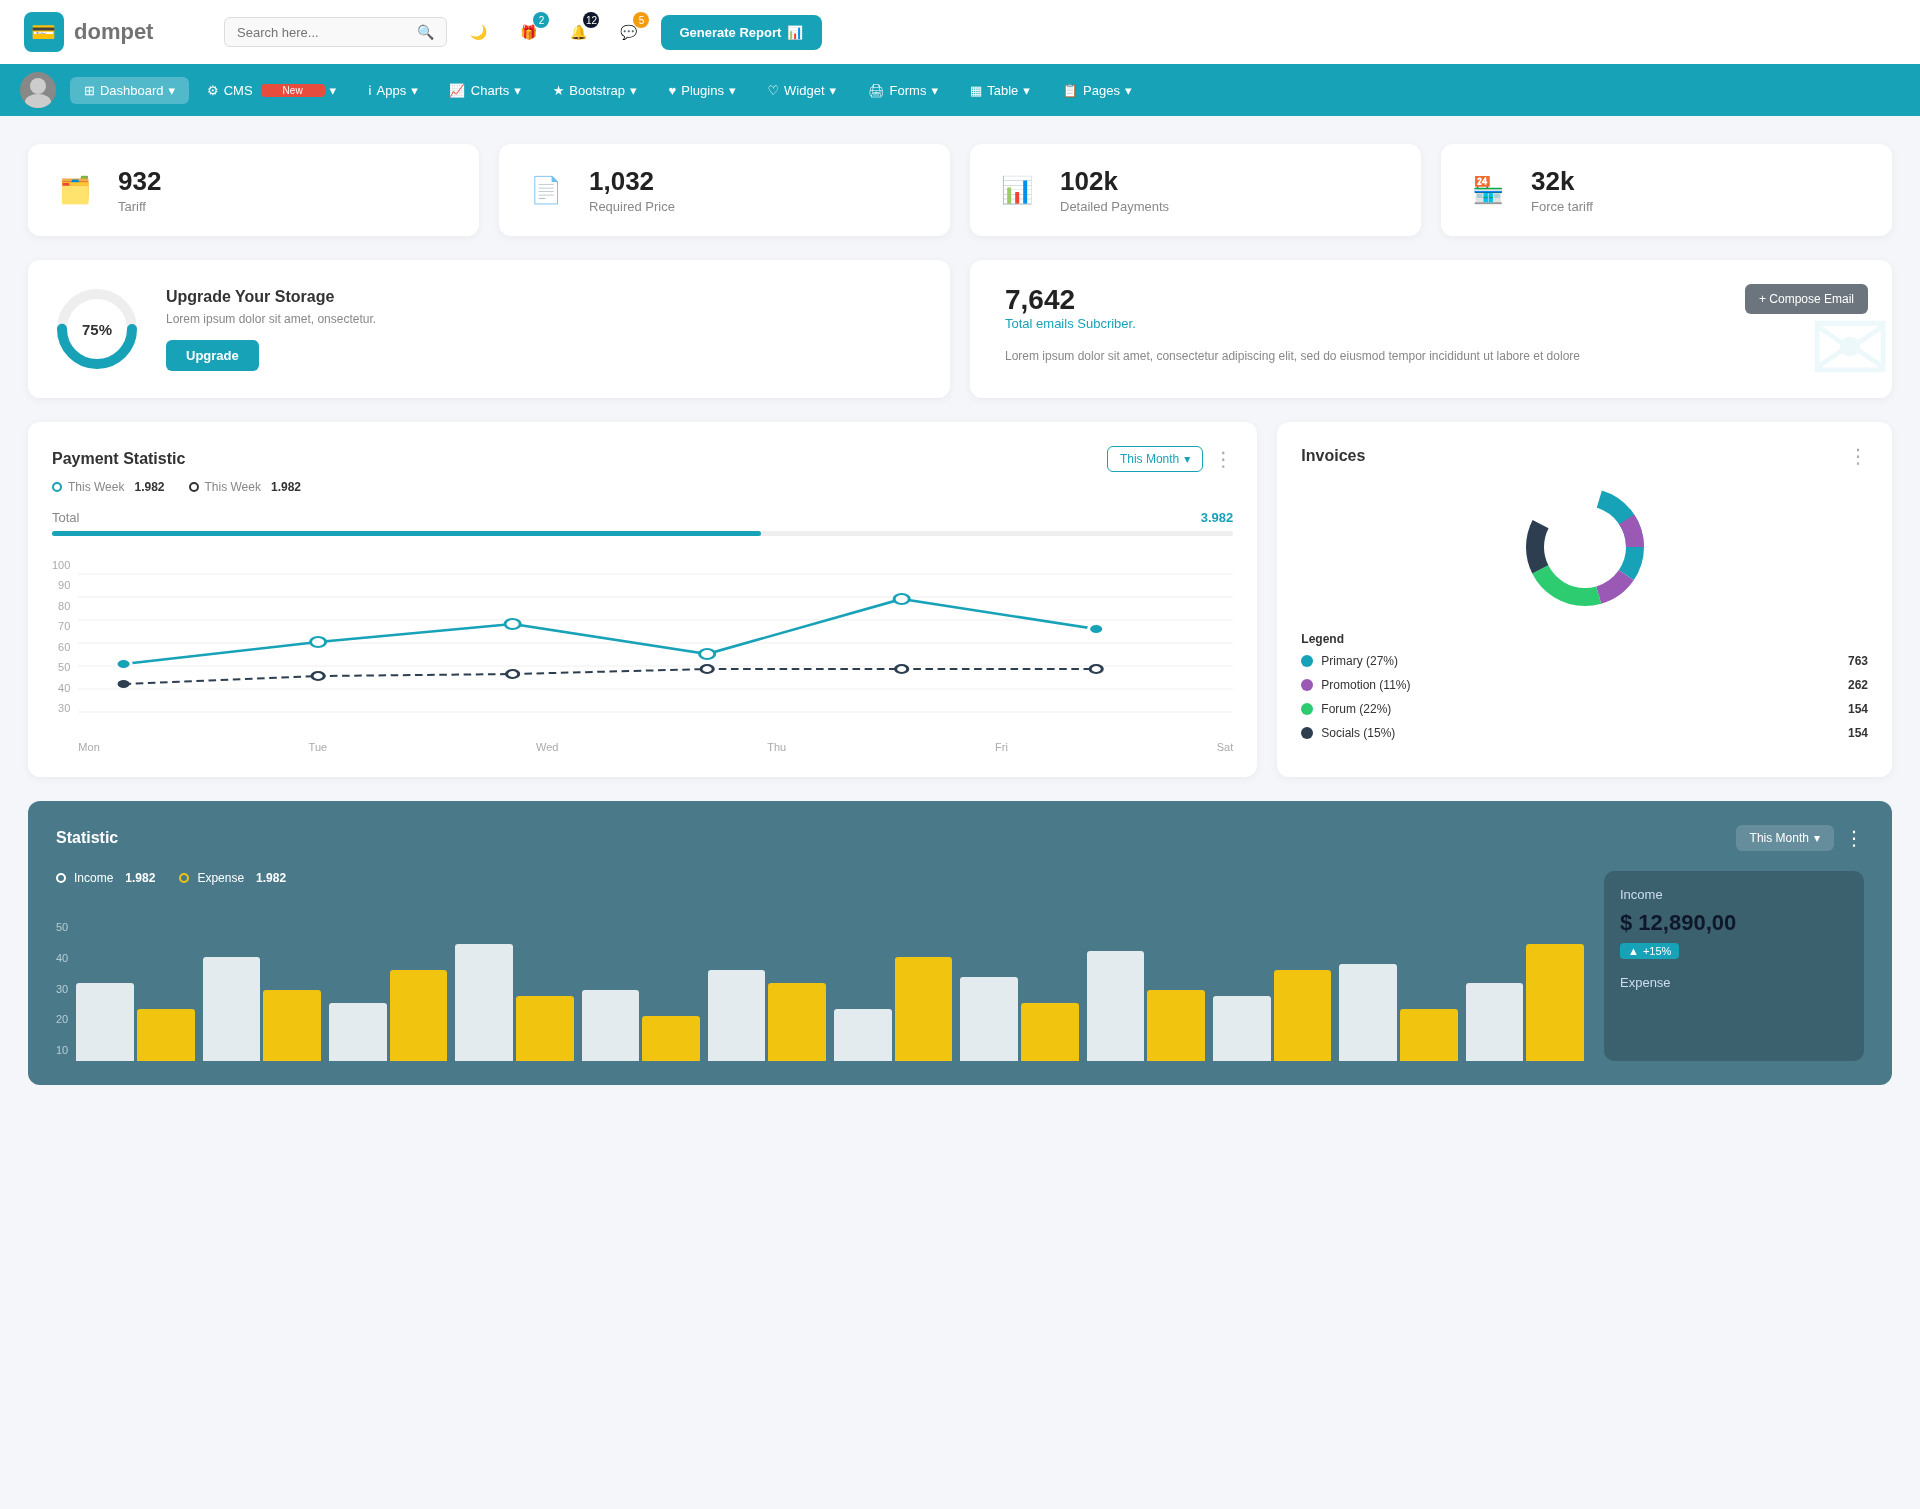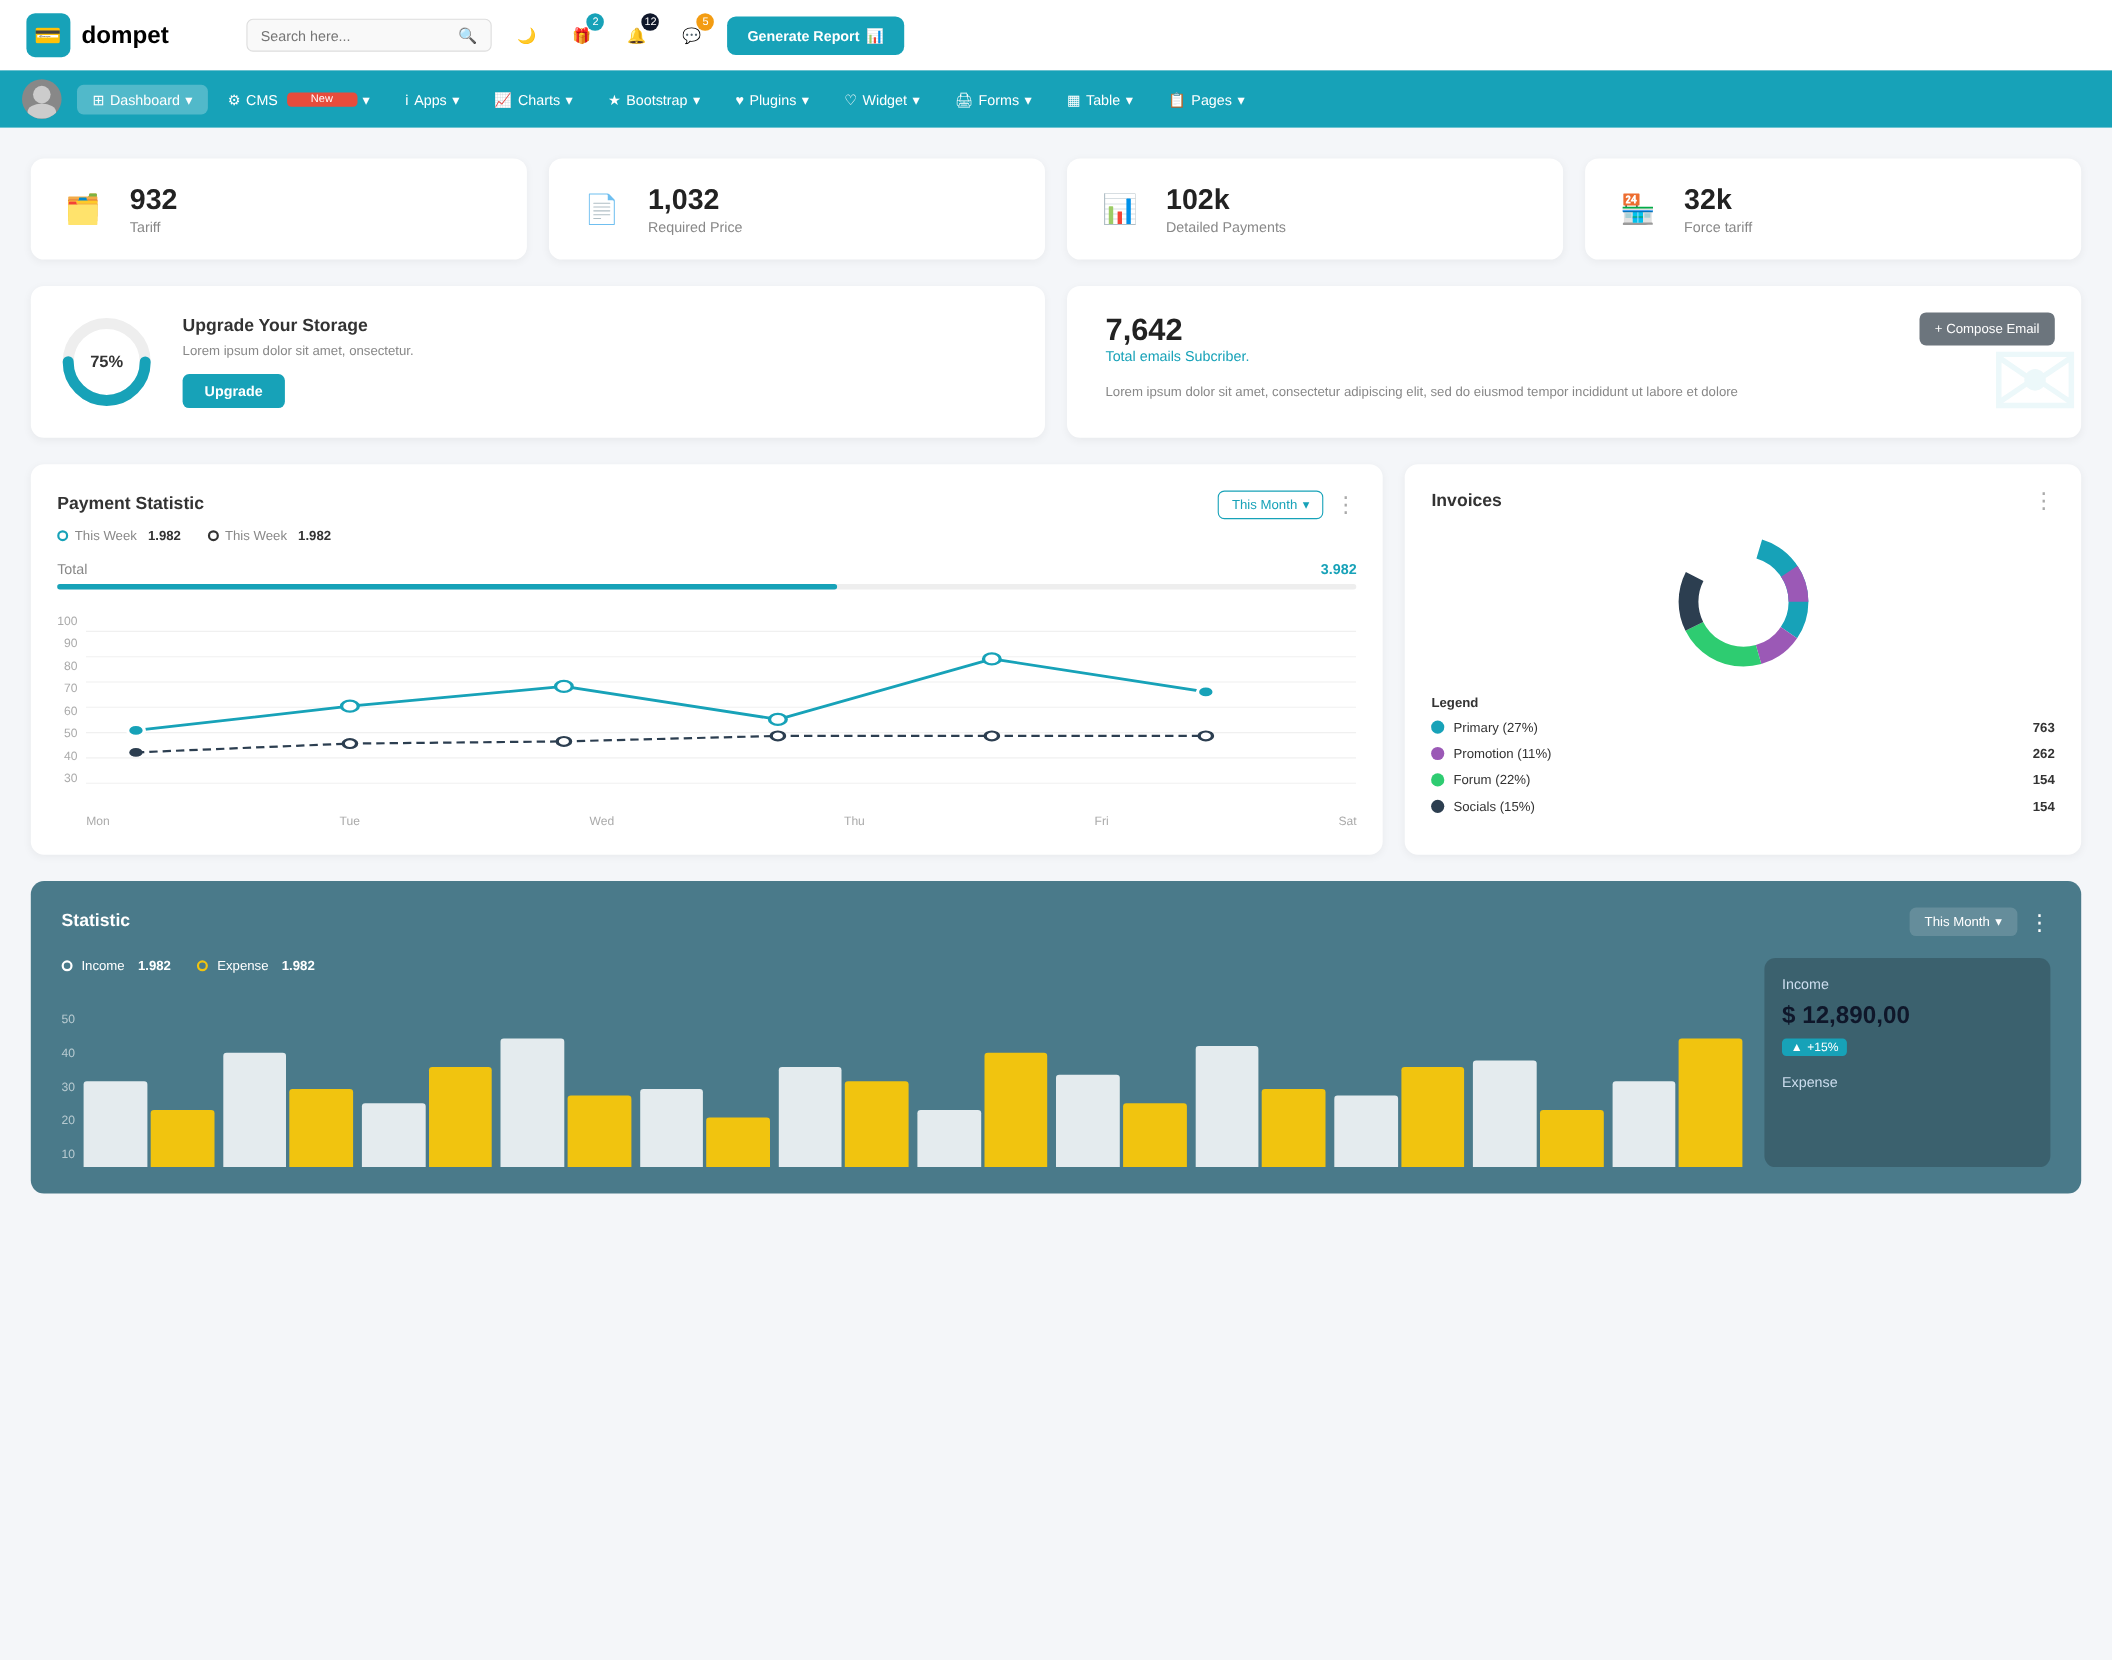--- a/index.html
+++ b/index.html
@@ -2,21 +2,21 @@
 <html><head>
   <meta charset="utf-8">
   <style>
     * { box-sizing: border-box; margin: 0; padding: 0; }
     body { font-family: 'Segoe UI', Arial, sans-serif; background: #f4f6f9; color: #333; font-size: 14px; }
 
     
     .header { background: #fff; display: flex; align-items: center; padding: 0 24px; height: 64px; box-shadow: 0 2px 4px rgba(0,0,0,0.08); }
     .logo-area { display: flex; align-items: center; gap: 10px; min-width: 200px; }
     .logo-icon { width: 40px; height: 40px; background: #17a2b8; border-radius: 8px; display: flex; align-items: center; justify-content: center; color: #fff; font-size: 20px; }
-    .logo-text { font-size: 22px; font-weight: 700; color: #000000; }
+    .logo-text { font-size: 22px; font-weight: 700; color: #737373; }
     .header-title { font-size: 22px; font-weight: 700; color: #222; flex: 1; text-align: center; }
     .header-right { display: flex; align-items: center; gap: 14px; }
     .search-box { display: flex; align-items: center; border: 1px solid #ddd; border-radius: 6px; padding: 6px 12px; gap: 20px; background: #f9f9f9; }
     .search-box input { border: none; background: transparent; outline: none; font-size: 13px; width: 160px; }
     .header-icon { position: relative; width: 36px; height: 36px; display: flex; align-items: center; justify-content: center; cursor: pointer; }
     .badge { position: absolute; top: -2px; right: -2px; background: #17a2b8; color: #fff; border-radius: 50%; width: 16px; height: 16px; font-size: 10px; display: flex; align-items: center; justify-content: center; }
     .badge.red { background: #0f172a; }
     .badge.yellow { background: #f39c12; }
     .btn-generate { background: #17a2b8; color: #fff; border: none; border-radius: 8px; padding: 10px 18px; font-size: 13px; font-weight: 600; cursor: pointer; display: flex; align-items: center; gap: 6px; }
 

